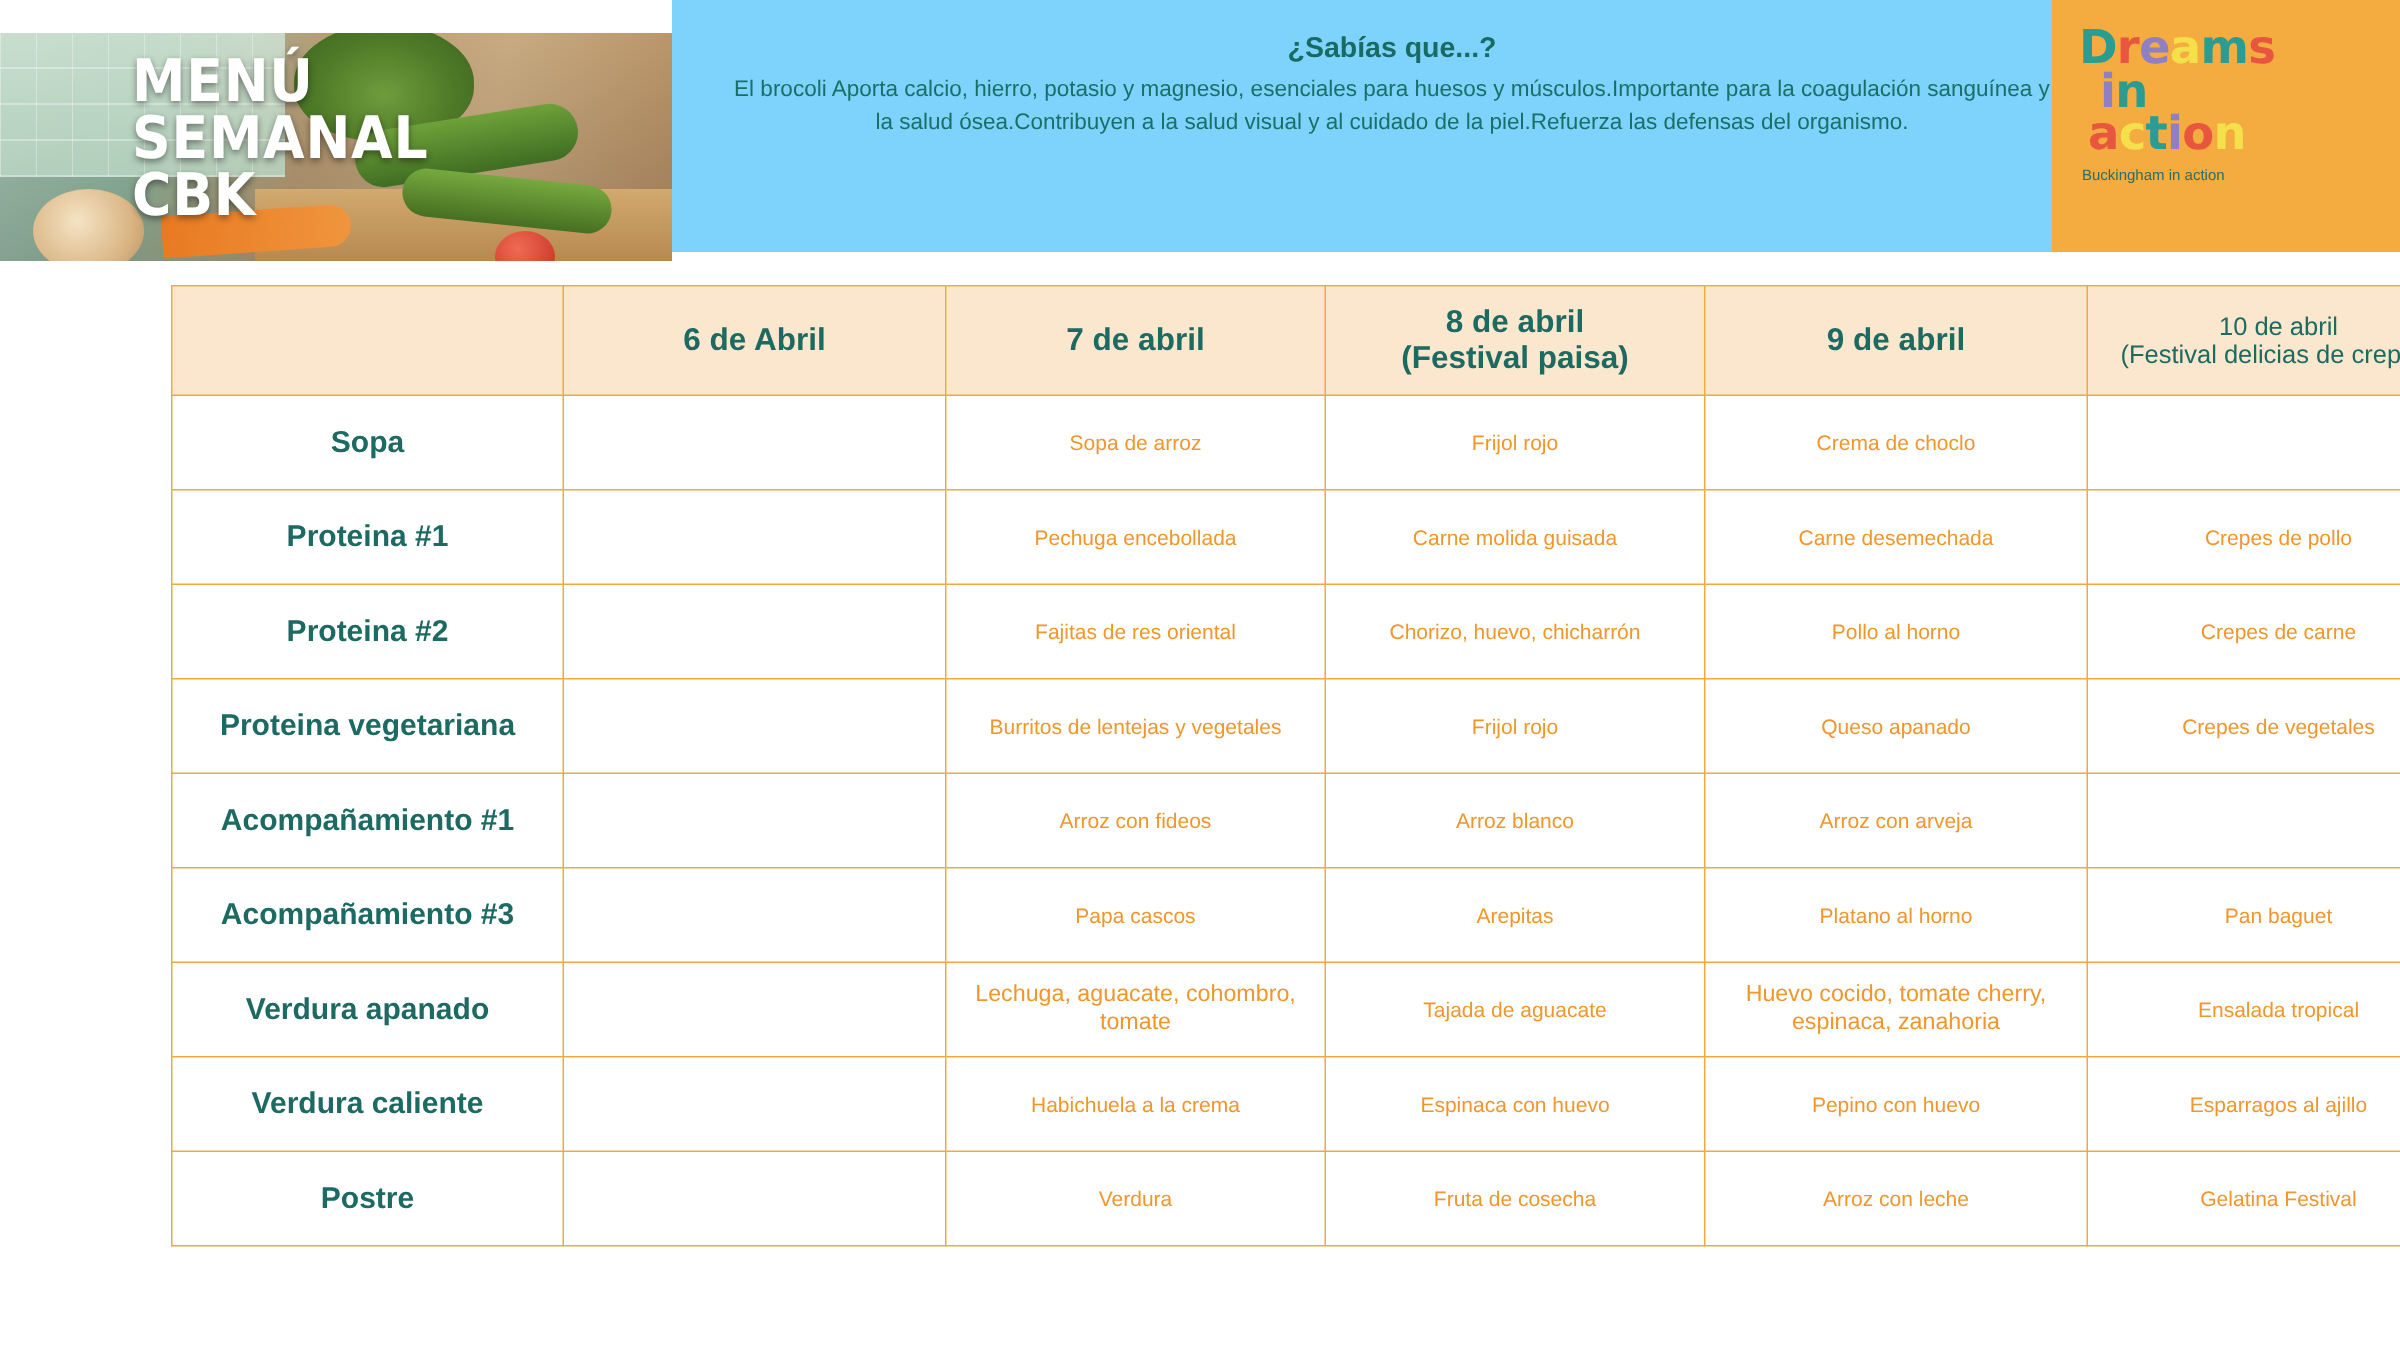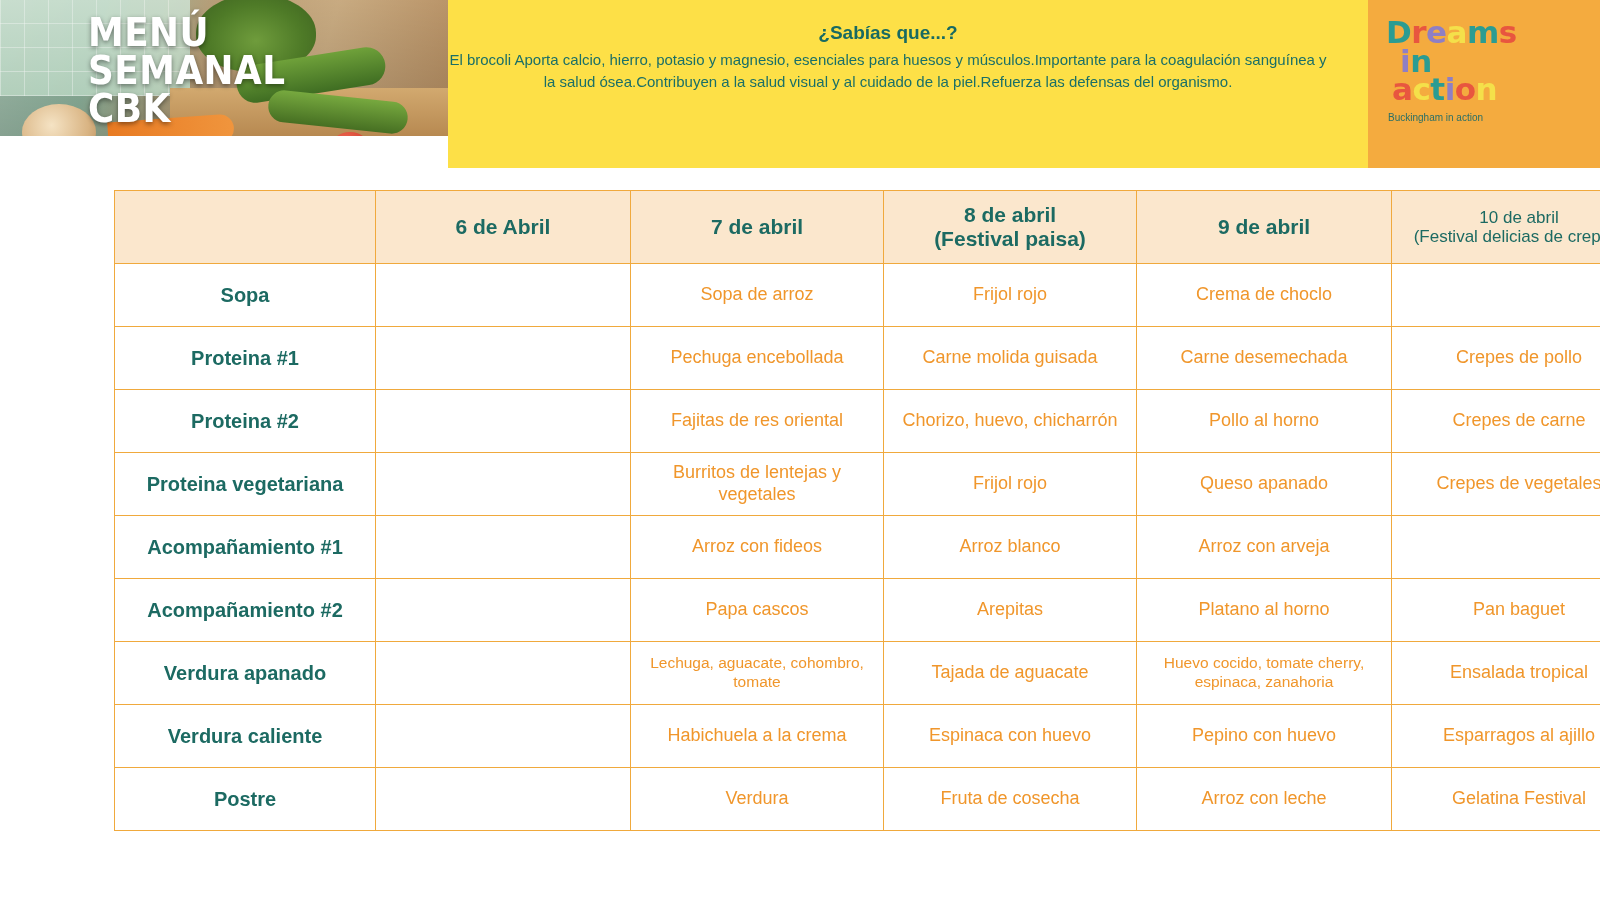--- a/index.html
+++ b/index.html
@@ -23,23 +23,24 @@
   .header {
     position: relative;
     display: flex;
     width: 1600px;
     height: 168px;
   }
 
   .header-photo {
     position: relative;
     width: 448px;
-    height: 136px;
+    height: 152px;
     overflow: hidden;
     background: #1d4ed8;
+    margin-top: 22px;
   }
 
   
   .photo-bg {
     position: absolute;
     inset: 0;
     background:
       linear-gradient(180deg, rgba(0,0,0,0.08), rgba(0,0,0,0.22)),
       linear-gradient(105deg, #b4d3c0 0%, #9dc6ad 22%, #c9a97e 46%, #d9b98c 70%, #c59a6a 100%);
   }
@@ -119,24 +120,24 @@
     text-shadow: 0 2px 5px rgba(0,0,0,0.45);
     text-transform: uppercase;
     font-stretch: condensed;
     transform: scaleX(1.02);
     transform-origin: left top;
   }
   .menu-title span { display: block; }
 
   .header-banner {
     flex: 1;
-    background: #fde047;
+    background: #7dd3fc;
     display: flex;
     align-items: flex-start;
-    justify-content: flex-start;
+    justify-content: flex-end;
     padding-top: 22px;
   }
   .banner-inner {
     max-width: 880px;
     text-align: center;
     color: #1f6b63;
   }
   .banner-q {
     font-size: 19px;
     font-weight: bold;
@@ -226,21 +227,21 @@
   table.menu tbody td.rowhead {
     background: #ffffff;
     color: #1c6a62;
     font-size: 20px;
     font-weight: bold;
     line-height: 1.15;
   }
   table.menu tbody td.cell {
     background: #ffffff;
     color: #f0962b;
-    font-size: 18px;
+    font-size: 14px;
     line-height: 1.2;
   }
   table.menu tbody td.cell.small {
     font-size: 15.5px;
   }
   table.menu tbody tr { height: 63px; }
 </style>
 </head>
 <body>
 
@@ -336,21 +337,21 @@
           </tr>
           <tr>
             <td class="rowhead">Acompañamiento #1</td>
             <td class="cell"></td>
             <td class="cell">Arroz con fideos</td>
             <td class="cell">Arroz blanco</td>
             <td class="cell">Arroz con arveja</td>
             <td class="cell"></td>
           </tr>
           <tr>
-            <td class="rowhead">Acompañamiento #2</td>
+            <td class="rowhead">Acompañamiento #3</td>
             <td class="cell"></td>
             <td class="cell">Papa cascos</td>
             <td class="cell">Arepitas</td>
             <td class="cell">Platano al horno</td>
             <td class="cell">Pan baguet</td>
           </tr>
           <tr>
             <td class="rowhead">Verdura apanado</td>
             <td class="cell"></td>
             <td class="cell small">Lechuga, aguacate, cohombro, tomate</td>

